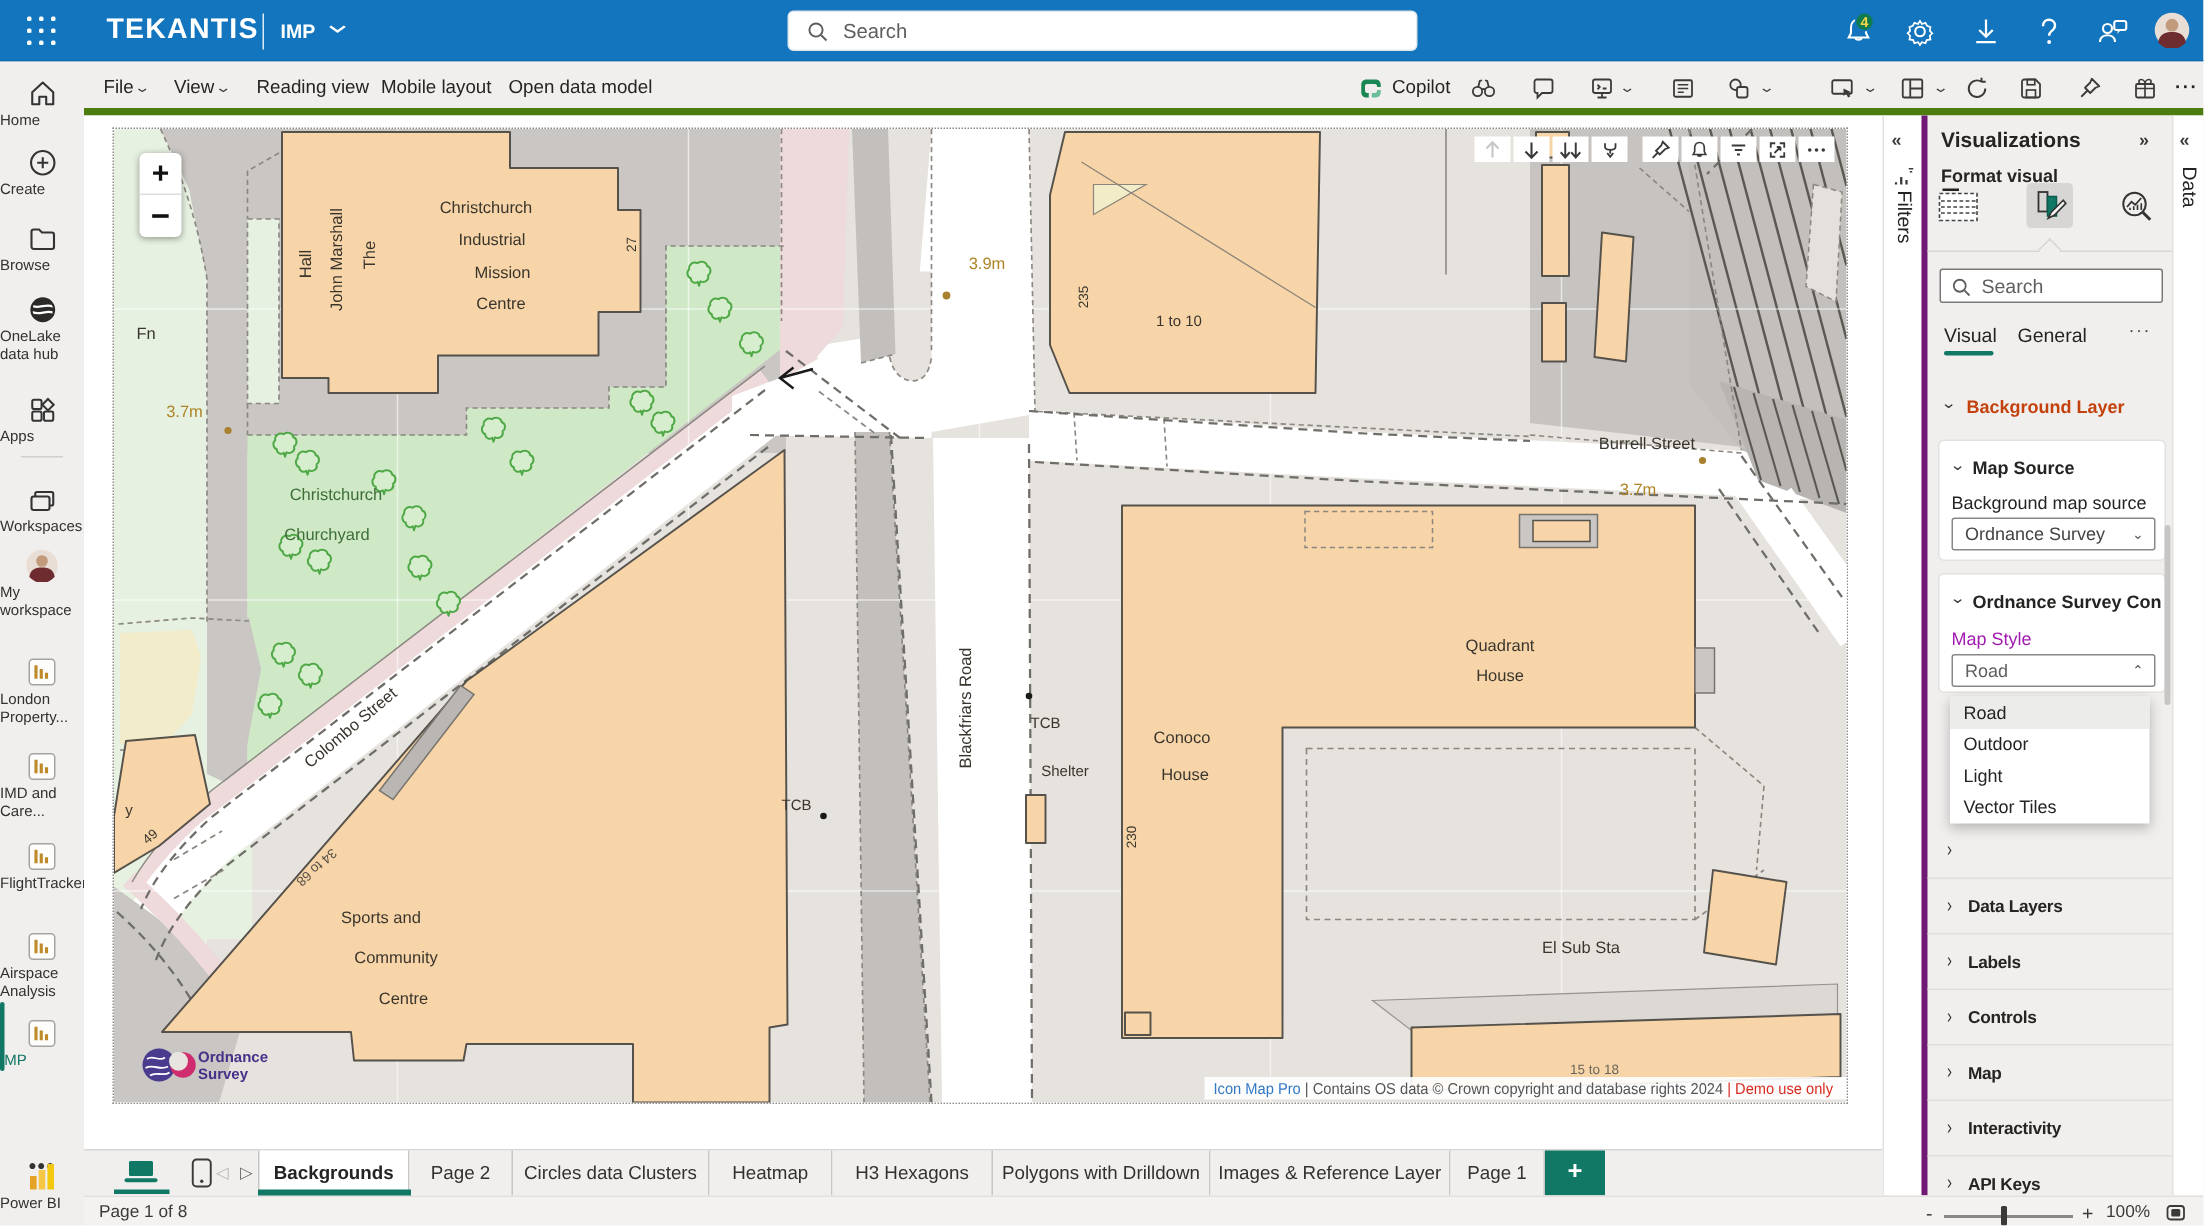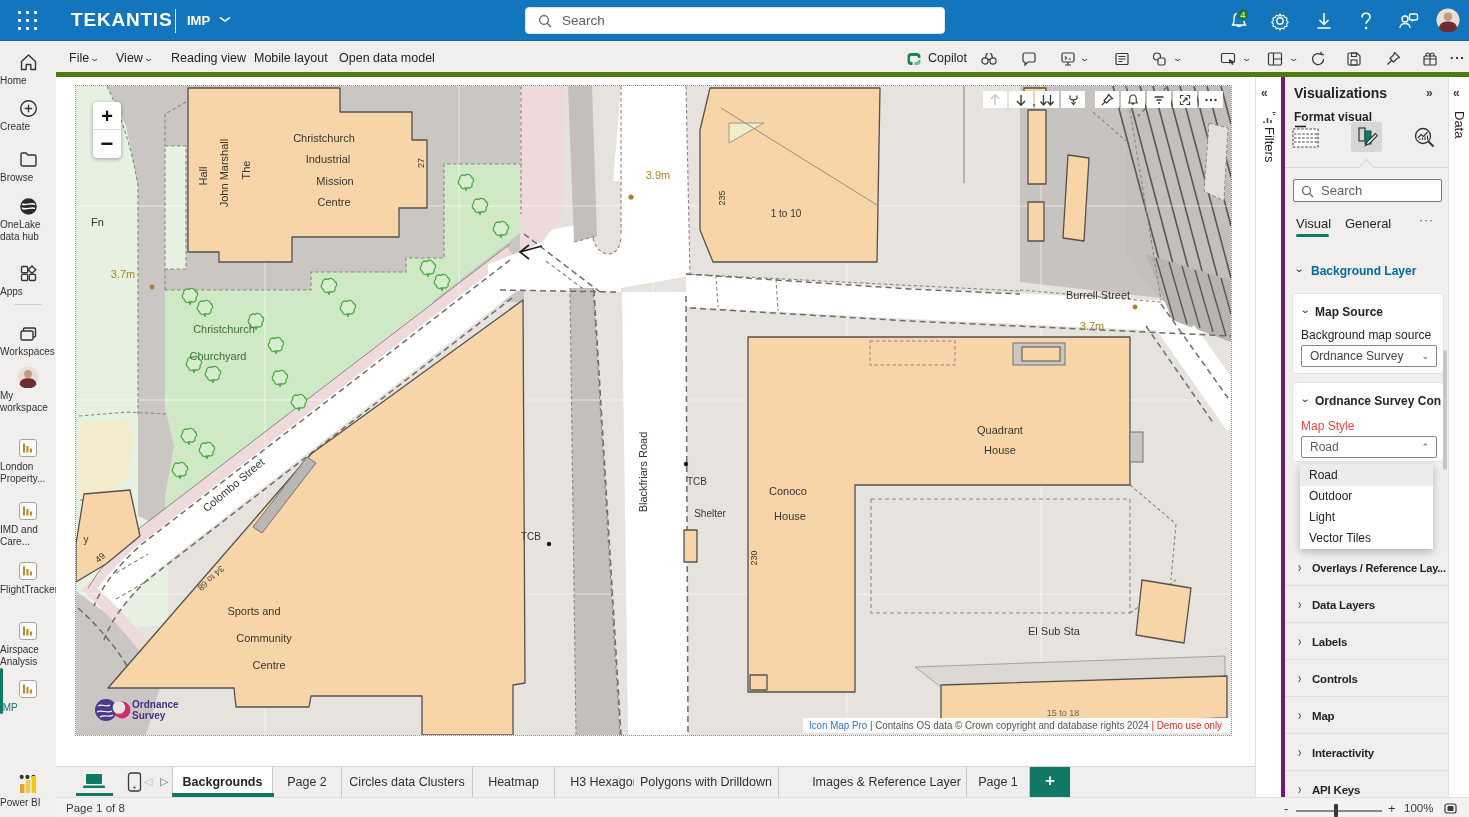--- a/index.html
+++ b/index.html
@@ -592,42 +592,41 @@
           <circle cx="5.5" cy="5.5" r="4" stroke="#605e5c" stroke-width="1.2" fill="none"></circle>
           <path d="M8.6 8.6 L12 12" stroke="#605e5c" stroke-width="1.2"></path>
         </svg>
       <span style="position:absolute;left:27px;top:3px;font-size:13px;color:#605e5c">Search</span>
     </div>
     <div style="position:absolute;left:11px;top:139px;font-size:13px;color:#252423">Visual</div>
     <div style="position:absolute;left:11px;top:157px;width:33px;height:3px;background:#117865;border-radius:2px"></div>
     <div style="position:absolute;left:60px;top:139px;font-size:13px;color:#252423">General</div>
     <div style="position:absolute;left:134px;top:136px;font-size:12px;color:#444;letter-spacing:1px">···</div>
     <div style="position:absolute;left:10px;top:186px;font-size:10px;color:#333;transform:scaleX(1.3)">⌄</div>
-    <div style="position:absolute;left:26px;top:187px;font-size:12px;font-weight:bold;color:#0369a1">Background Layer</div>
+    <div style="position:absolute;left:26px;top:187px;font-size:12px;font-weight:bold;color:#c2410c">Background Layer</div>
     <div class="card" style="top:216px;height:81px">
       <span style="position:absolute;left:8px;top:10px;font-size:10px;color:#333;transform:scaleX(1.3)">⌄</span>
       <span style="position:absolute;left:22px;top:11px;font-size:12px;font-weight:bold;color:#252423">Map Source</span>
       <span style="position:absolute;left:8px;top:34px;font-size:12px;color:#252423">Background map source</span>
       <div class="ddfield" style="position:absolute;left:8px;top:51px;width:136px">Ordnance Survey<span class="dc">⌄</span></div>
     </div>
     <div class="card" style="top:305px;height:80px">
       <span style="position:absolute;left:8px;top:10px;font-size:10px;color:#333;transform:scaleX(1.3)">⌄</span>
       <span style="position:absolute;left:22px;top:11px;font-size:12px;font-weight:bold;color:#252423;white-space:nowrap;overflow:hidden;max-width:126px">Ordnance Survey Con...</span>
-      <span style="position:absolute;left:8px;top:36px;font-size:12px;color:#ef4444">Map Style</span>
+      <span style="position:absolute;left:8px;top:36px;font-size:12px;color:#a21caf">Map Style</span>
       <div class="ddfield" style="position:absolute;left:8px;top:53px;width:136px;color:#605e5c">Road<span class="dc">⌃</span></div>
     </div>
     <div style="position:absolute;left:15px;top:387px;width:133px;height:85px;background:#fff;box-shadow:0 3px 8px rgba(0,0,0,.25);z-index:9;font-size:12px;color:#252423">
       <div style="height:22px;line-height:22px;padding-left:9px;background:#ececeb">Road</div>
       <div style="height:21px;line-height:21px;padding-left:9px">Outdoor</div>
       <div style="height:21px;line-height:21px;padding-left:9px">Light</div>
       <div style="height:21px;line-height:21px;padding-left:9px">Vector Tiles</div>
     </div>
     <div class="acrow" style="top:473px">
         <span class="ac">›</span>
-        <span class="at" style="font-size:11px">Overlays / Reference Lay...</span>
       </div>
     <div class="acrow" style="top:510px">
         <span class="ac">›</span>
         <span class="at">Data Layers</span>
       </div>
     <div class="acrow" style="top:547px">
         <span class="ac">›</span>
         <span class="at">Labels</span>
       </div>
     <div class="acrow" style="top:584px">
@@ -663,21 +662,21 @@
         <circle cx="7.5" cy="15.5" r="1.1" fill="#3b3a39"></circle>
       </svg>
     <span style="position:absolute;left:88px;top:8px;color:#b8b6b4;font-size:11px">◁</span>
     <span style="position:absolute;left:104px;top:8px;color:#6b6a69;font-size:11px">▷</span>
     <div class="ptab" style="left:116px;width:101px;background:#fff;font-weight:bold;color:#252423;border-left:1px solid #c8c6c4">Backgrounds</div>
     <div style="position:absolute;left:116px;top:26px;width:102px;height:4px;background:#117865;z-index:3"></div>
     <div class="ptab" style="left:217px;width:69px">Page 2</div>
     <div class="ptab" style="left:286px;width:131px">Circles data Clusters</div>
     <div class="ptab" style="left:417px;width:82px">Heatmap</div>
     <div class="ptab" style="left:499px;width:107px">H3 Hexagons</div>
-    <div class="ptab" style="left:578px;width:145px">Polygons with Drilldown</div>
+    <div class="ptab" style="left:606px;width:145px">Polygons with Drilldown</div>
     <div class="ptab" style="left:751px;width:160px">Images &amp; Reference Layer</div>
     <div class="ptab" style="left:911px;width:63px">Page 1</div>
     <div style="position:absolute;left:974px;top:0;width:40px;height:30px;background:#117865;color:#fff;font-size:17px;font-weight:bold;text-align:center;line-height:28px">+</div>
   </div>
   <div id="statusbar">
     <span style="position:absolute;left:10px;top:4px">Page 1 of 8</span>
     <span style="position:absolute;left:1228px;top:3px;font-size:13px">-</span>
     <div style="position:absolute;left:1240px;top:12px;width:86px;height:1.5px;background:#8a8886"></div>
     <div style="position:absolute;left:1278px;top:6px;width:4px;height:13px;background:#3b3a39;border-radius:1px"></div>
     <span style="position:absolute;left:1332px;top:3px;font-size:13px">+</span>

